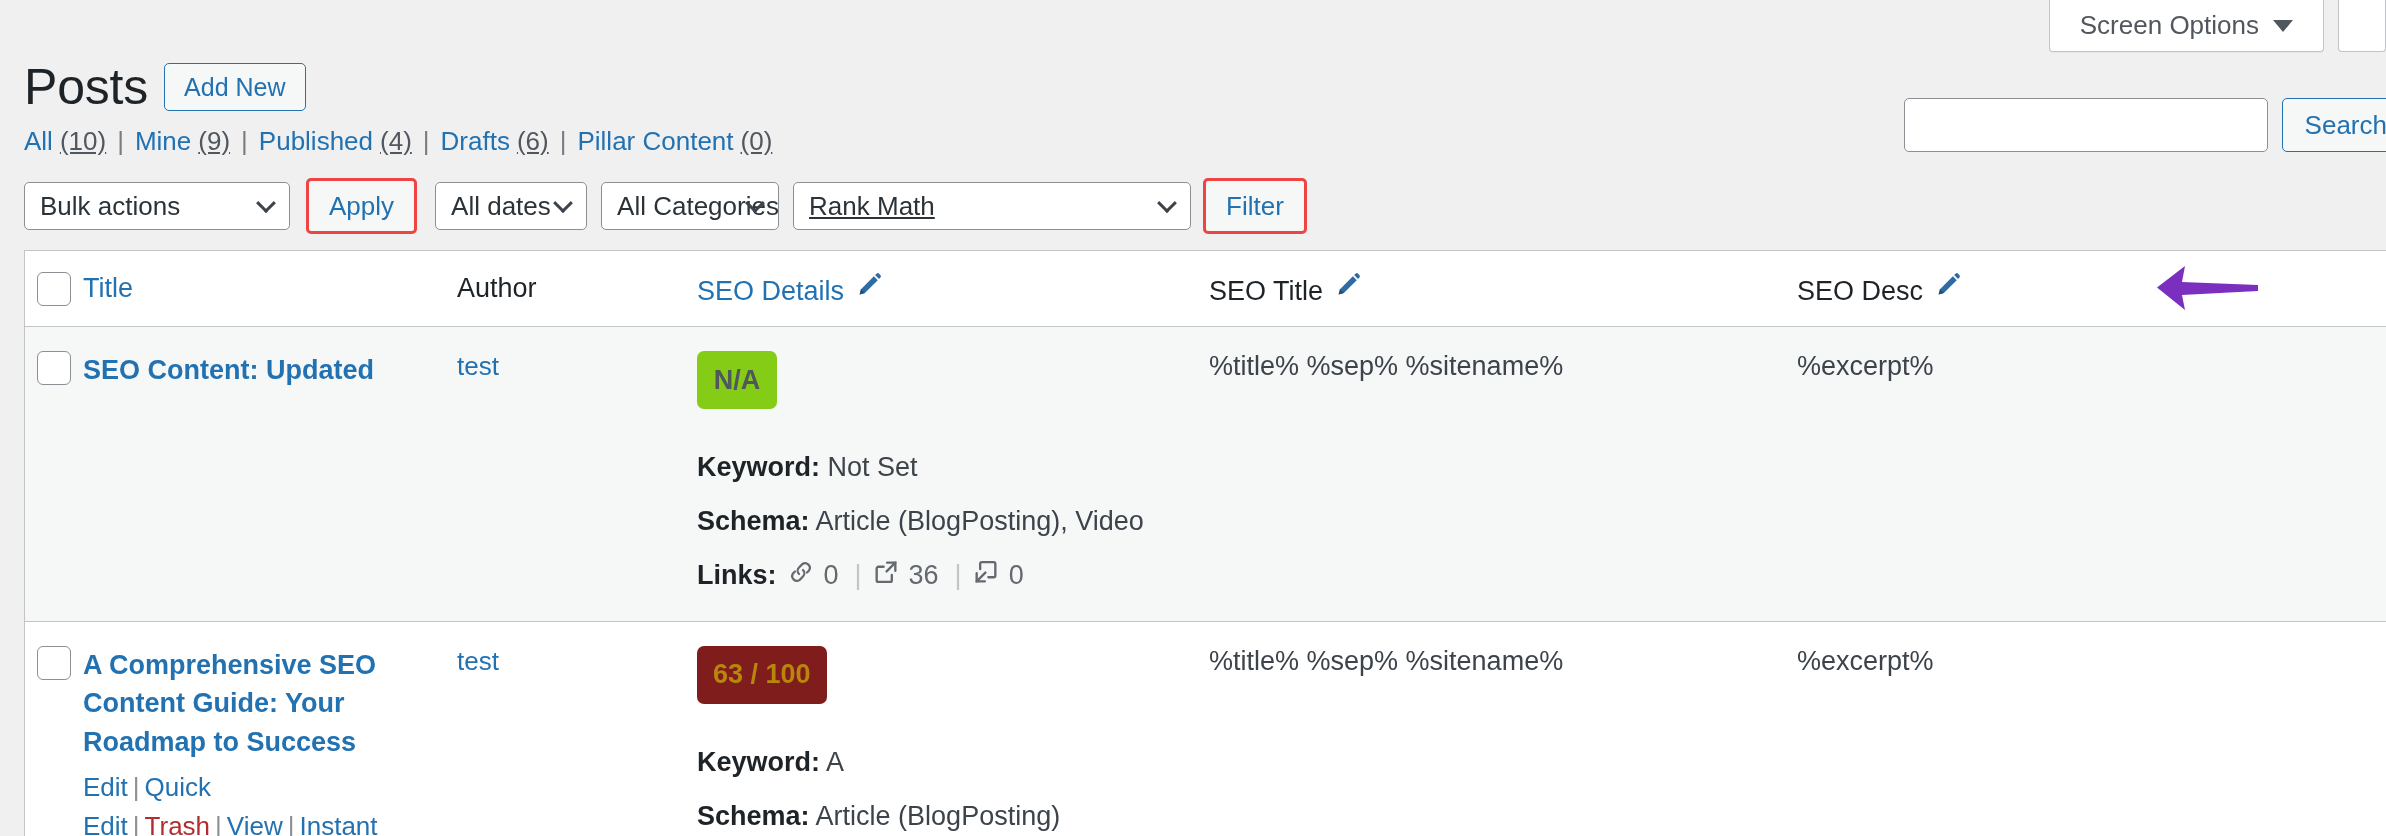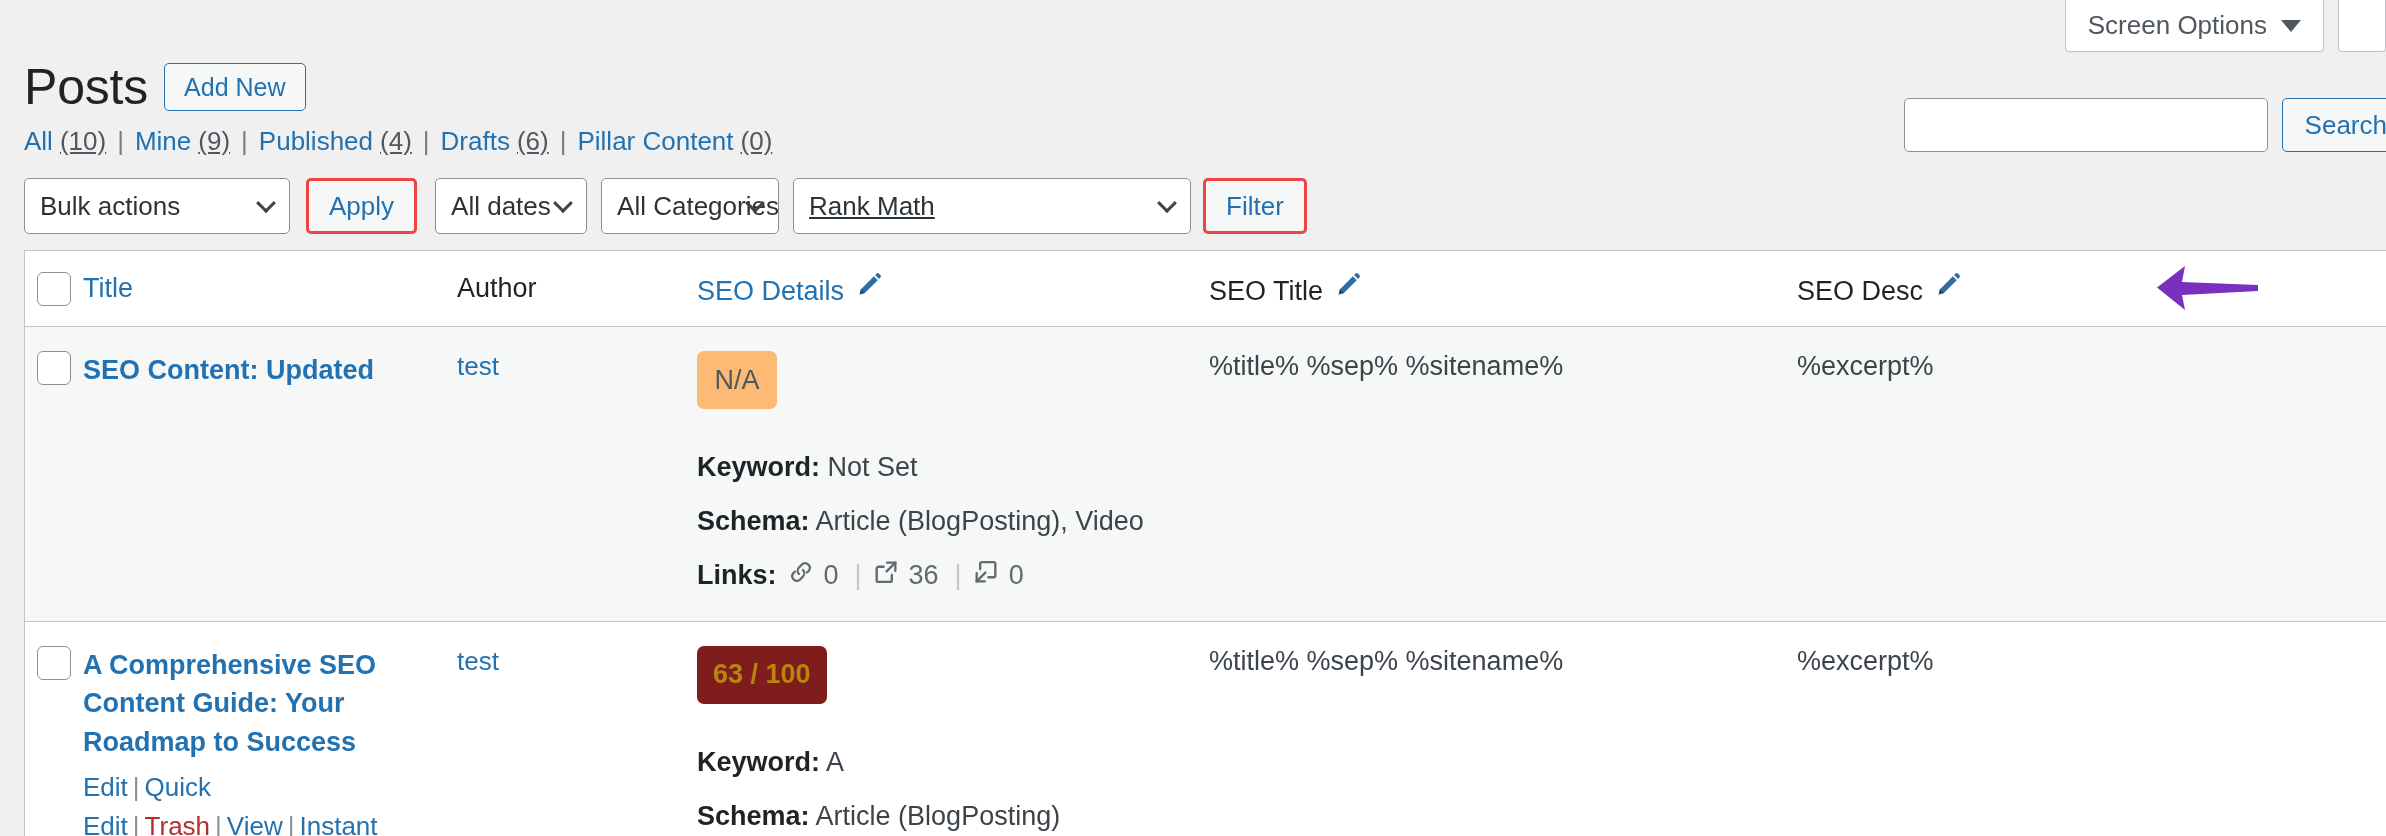--- a/index.html
+++ b/index.html
@@ -24,21 +24,21 @@
     display: flex;
     align-items: flex-start;
   }
   .screen-meta-tab {
     background: #fff;
     border: 1px solid #c3c4c7;
     border-top: none;
     border-bottom-left-radius: 4px;
     border-bottom-right-radius: 4px;
     height: 52px;
-    padding: 0 22px;
+    padding: 0 30px;
     display: flex;
     align-items: center;
     gap: 14px;
     font-size: 26px;
     color: #50575e;
     cursor: pointer;
     box-shadow: 0 1px 0 rgba(0,0,0,.04);
   }
   .screen-meta-tab .caret {
     width: 0; height: 0;
@@ -140,21 +140,21 @@
   
   .tablenav {
     position: absolute;
     left: 24px; top: 178px;
     display: flex;
     align-items: center;
     gap: 0;
   }
   .sel {
     position: relative;
-    height: 56px;
+    height: 48px;
     border: 1px solid #8c8f94;
     border-radius: 5px;
     background: #fff;
     display: flex;
     align-items: center;
     padding: 0 46px 0 15px;
     font-size: 26px;
     color: #2c3338;
     cursor: pointer;
     white-space: nowrap;
@@ -281,21 +281,21 @@
     align-items: center;
     justify-content: center;
     min-width: 80px;
     height: 58px;
     padding: 0 16px;
     border-radius: 7px;
     font-size: 27px;
     font-weight: bold;
     margin-bottom: 22px;
   }
-  .score-na { background: #fdba74; color: #50575e; font-weight: 400; }
+  .score-na { background: #84cc16; color: #50575e; font-weight: 700; }
   .score-ok { background: #7f1d1d; color: #b8860b; }
 
   .meta-line {
     font-size: 27px;
     color: #3c434a;
     margin-top: 18px;
     line-height: 1.35;
     white-space: nowrap;
   }
   .meta-line b { font-weight: bold; color: #1d2327; }

